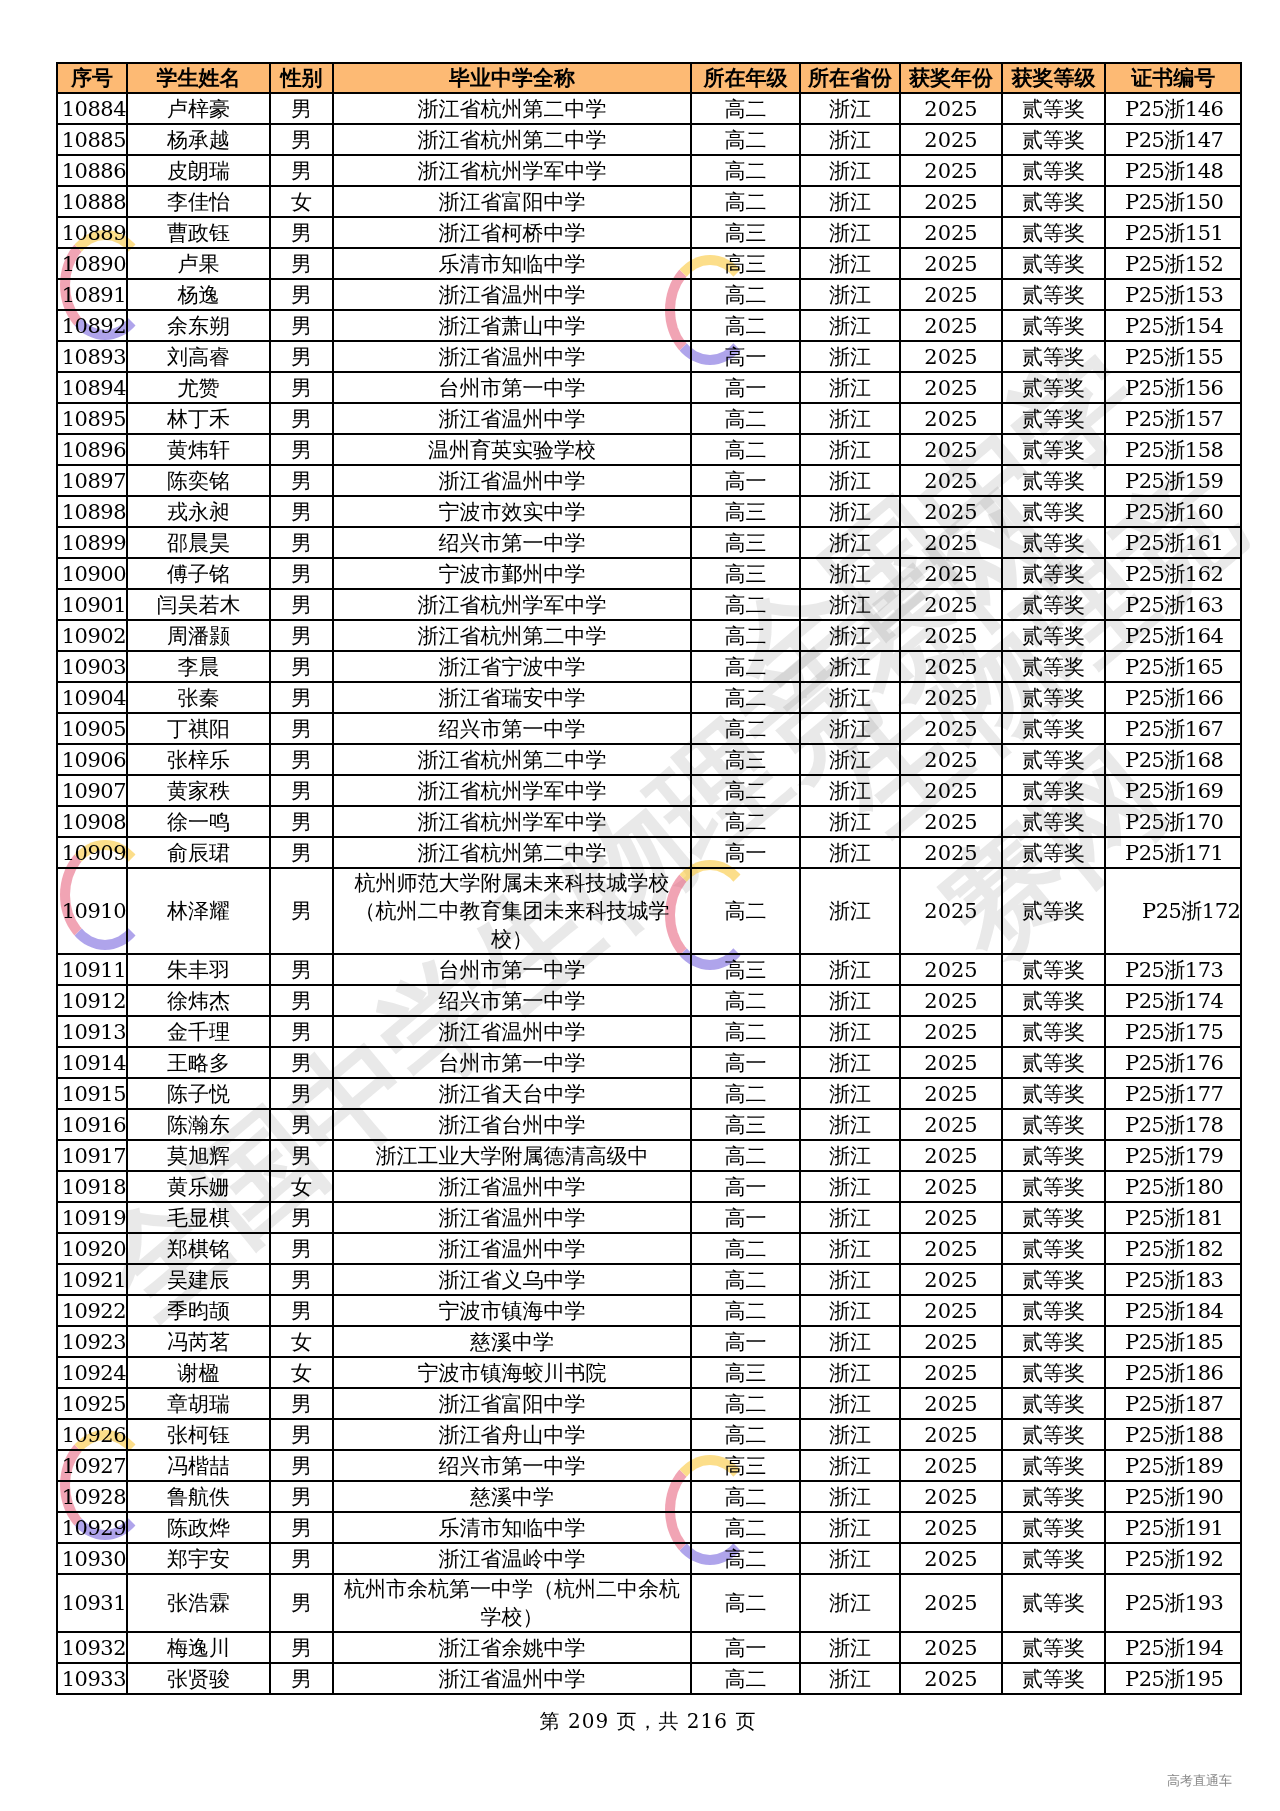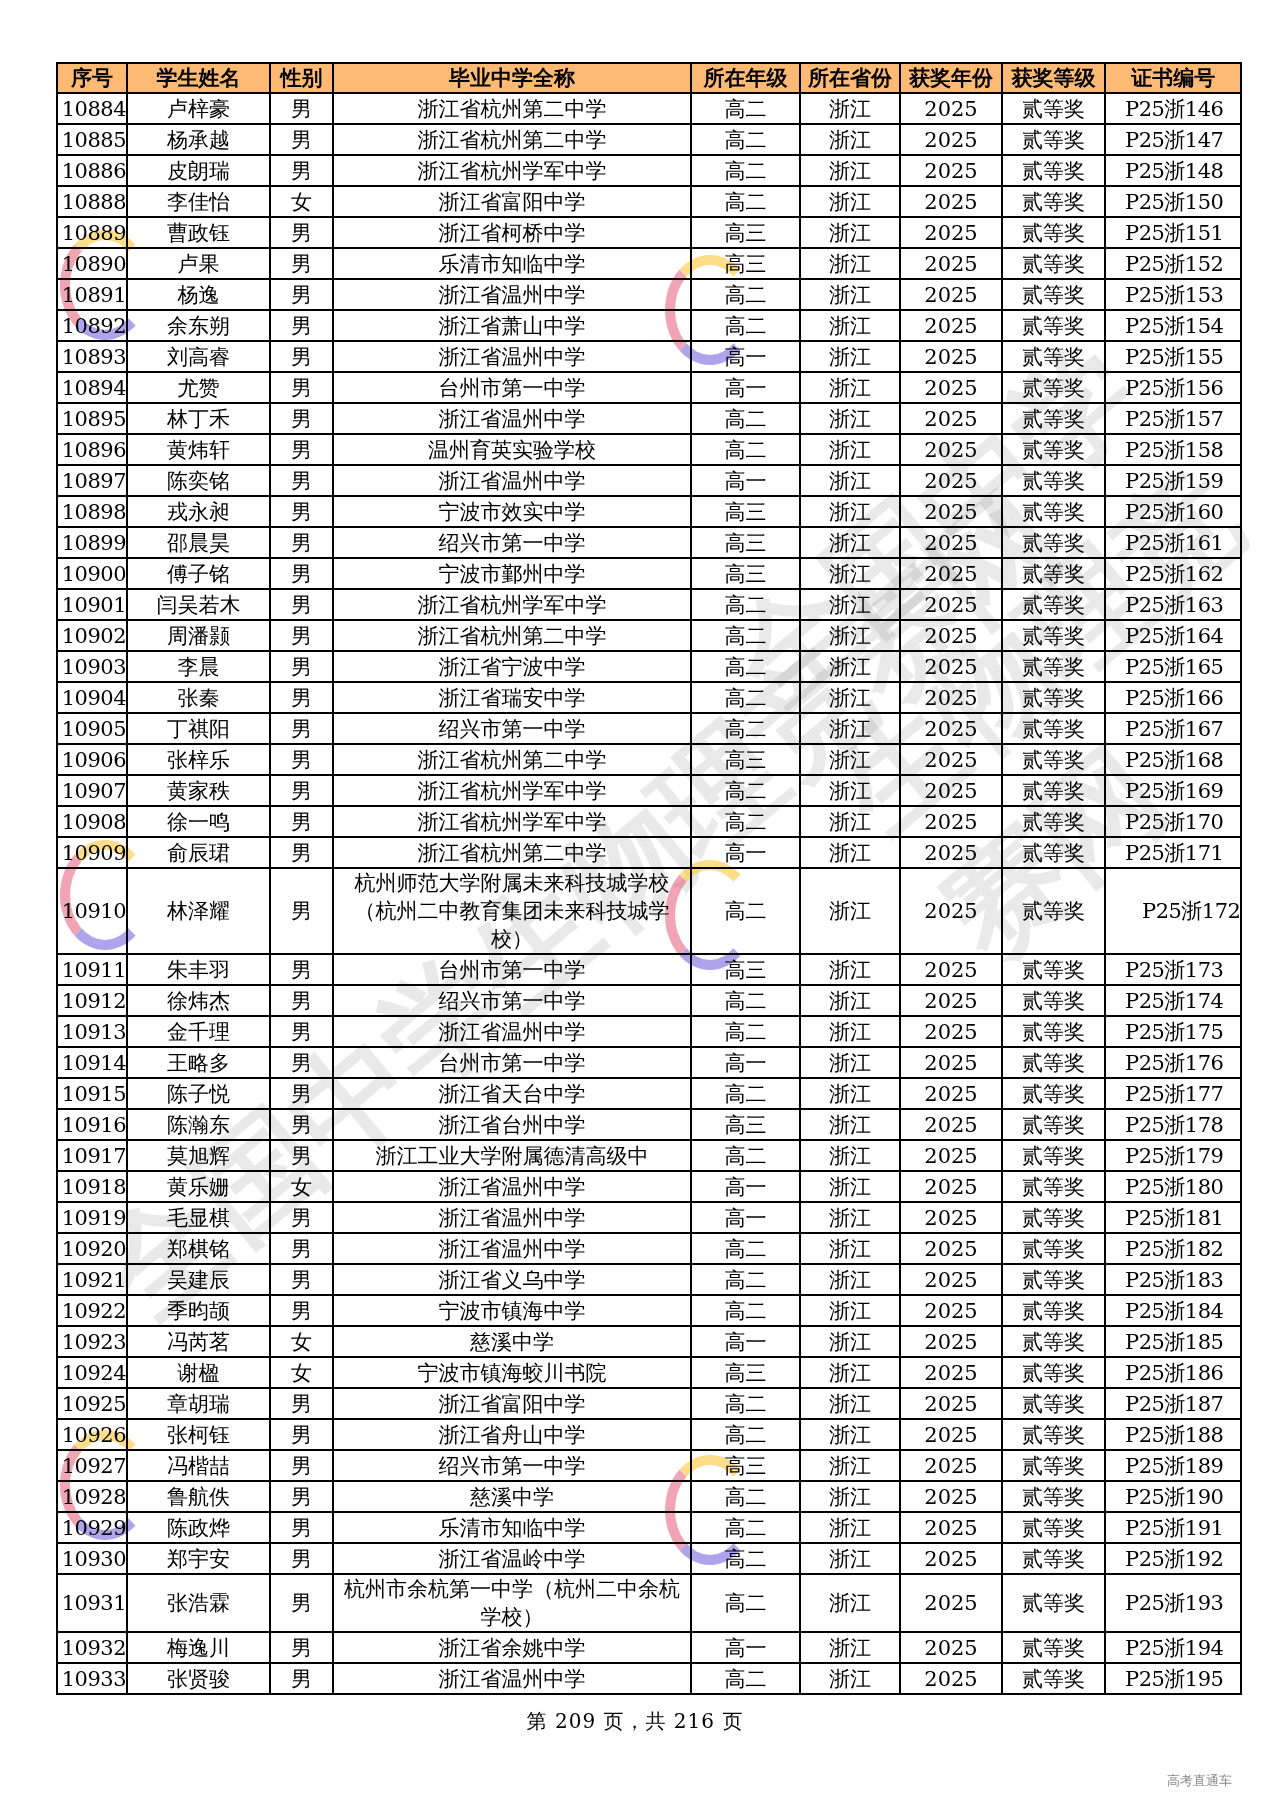--- a/index.html
+++ b/index.html
@@ -17,21 +17,21 @@
     table.awards td.school.wrap { white-space: normal; line-height: 28px; padding: 0 4px; }
     table.awards td.cert { text-align: center; padding-left: 2px; letter-spacing: -0.5px; }
     .watermark { position: absolute; pointer-events: none; color: rgba(120,120,120,0.16);
                  font-family: "DejaVu Sans", sans-serif; font-weight: bold; }
     .wm1 { left: 70px; top: 1230px; font-size: 120px; transform: rotate(-40deg); transform-origin: left top; }
     .wm2 { left: 700px; top: 620px; font-size: 120px; transform: rotate(-40deg); transform-origin: left top; }
     .logo-arc { position: absolute; width: 70px; height: 90px; border-radius: 50%;
                 border: 10px solid transparent; border-left-color: rgba(230,90,120,0.55);
                 border-top-color: rgba(250,200,60,0.6); border-bottom-color: rgba(110,90,220,0.55);
                 pointer-events: none; }
-    .footer-page { position: absolute; top: 1708px; left: 3px; width: 1264px; text-align: center;
+    .footer-page { position: absolute; top: 1708px; left: 16px; width: 1264px; text-align: center;
                    font-size: 20px; letter-spacing: 1px; }
     .footer-brand { position: absolute; top: 1772px; right: 48px; font-size: 13px; color: #888;
                     font-family: "DejaVu Sans", sans-serif; }
   </style>
 </head>
 <body>
 
 <div class="watermark wm1">全国中学生物理竞赛网</div>
 <div class="watermark wm2">全国中学生物理竞赛网</div>
 <div class="logo-arc" style="left:60px;top:230px;"></div>

